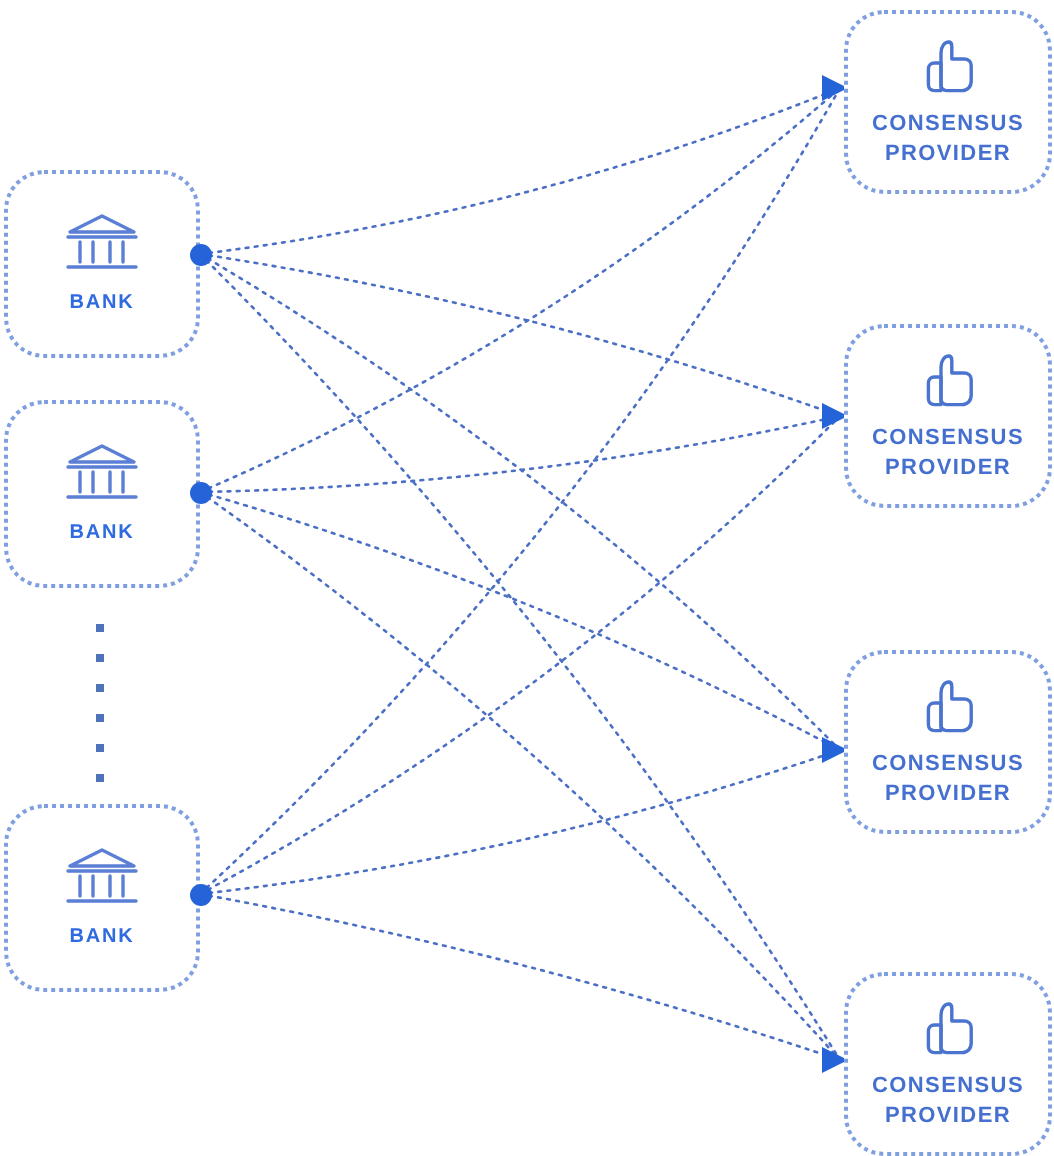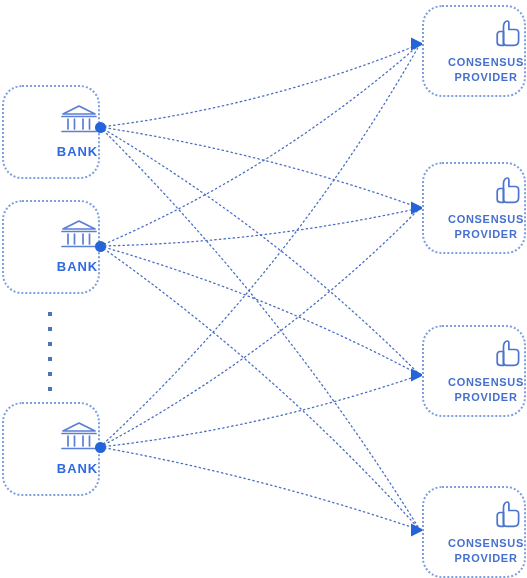--- a/index.html
+++ b/index.html
@@ -25,42 +25,42 @@
     height: 578px;
   }
   .node {
     position: absolute;
     box-sizing: border-box;
     border: 2px dotted #7f9fe0;
     border-radius: 18px;
     background: #ffffff;
     display: flex;
     flex-direction: column;
-    align-items: flex-end;
+    align-items: center;
     justify-content: center;
   }
   .node.bank {
     width: 98px;
     height: 94px;
     border-radius: 20px;
   }
   .node.provider {
     width: 104px;
     height: 92px;
     border-radius: 20px;
   }
   .node-icon {
     display: block;
     line-height: 0;
   }
   .bank .node-icon { margin-bottom: 6px; }
   .provider .node-icon { margin-bottom: 4px; }
   .node-label {
     color: #2f6be0;
-    font-size: 13px;
+    font-size: 10px;
     font-weight: bold;
     letter-spacing: 0.9px;
     text-align: center;
     line-height: 1.35;
     white-space: pre-line;
   }
   .provider .node-label {
     color: #4570cf;
     font-size: 11px;
     letter-spacing: 0.7px;

